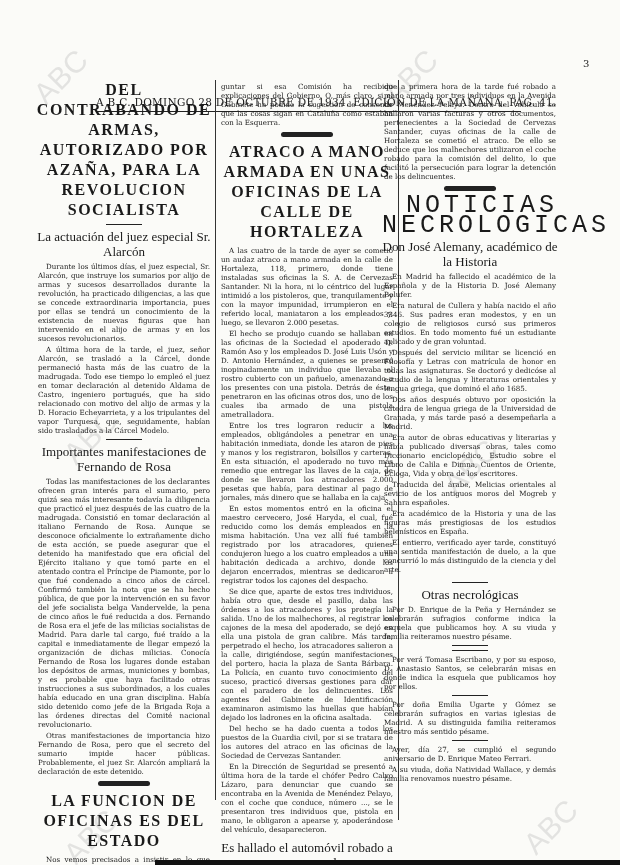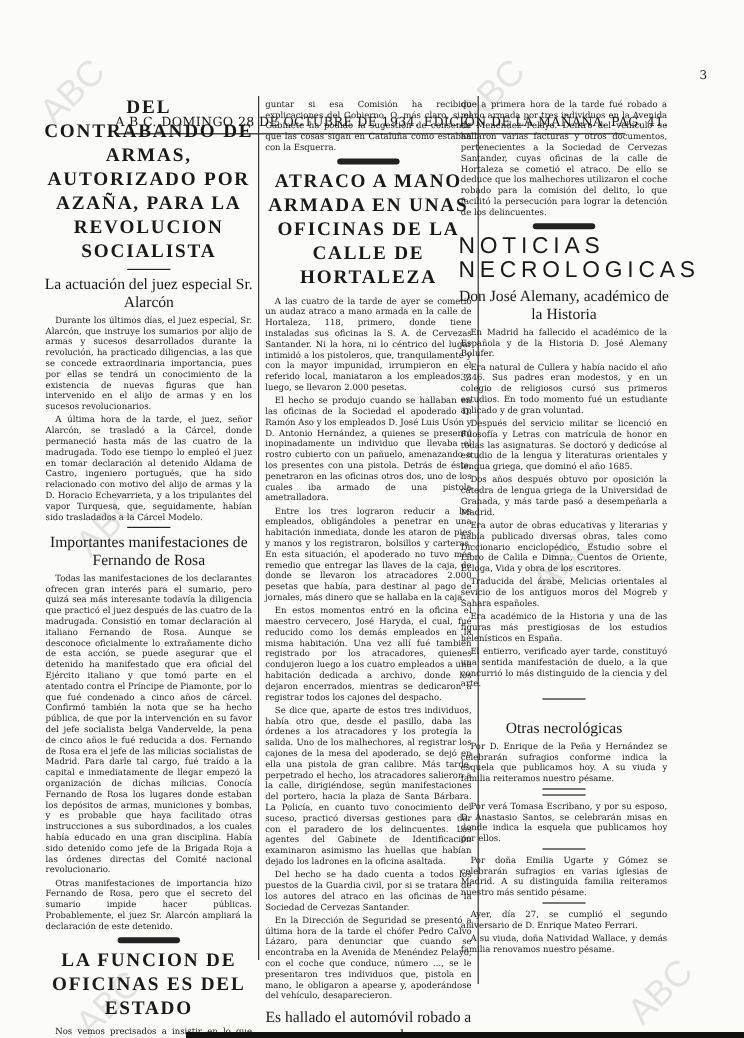--- a/index.html
+++ b/index.html
@@ -22,21 +22,21 @@
   .rule2 { left:398px; height:740px; }
   .h-big {
     font-family:"Liberation Serif", serif; font-weight:bold; text-align:center;
     font-size:16px; line-height:20px; letter-spacing:1.5px; margin:0 0 4px 0;
   }
   .h-mid {
     font-family:"Liberation Serif", serif; text-align:center; font-size:13px; line-height:15px;
     margin:3px 0 3px 0;
   }
   .h-spaced {
-    font-family:Liberation Sans, sans-serif; text-align:left; font-size:19px; line-height:20px;
+    font-family:Liberation Mono, monospace; text-align:right; font-size:25px; line-height:20px;
     letter-spacing:4px; margin:2px 0;
   }
   .sep { width:36px; border-top:1px solid #222; margin:4px auto; }
   .orn { width:52px; height:5px; background:#222; border-radius:3px; margin:5px auto; }
   p { margin:2px; text-indent:8px; }
   .bottombar { position:absolute; left:155px; top:860px; width:465px; height:5px; background:#111; }
   .wm { position:absolute; font-family:"Liberation Sans", sans-serif; font-size:30px; color:rgba(120,120,120,0.18); transform:rotate(-45deg); }
 </style>
 </head>
 <body>
@@ -91,21 +91,21 @@
   <div class="h-mid">Don José Alemany, académico de la Historia</div>
   <p>En Madrid ha fallecido el académico de la Española y de la Historia D. José Alemany Bolufer.</p>
   <p>Era natural de Cullera y había nacido el año 3346. Sus padres eran modestos, y en un colegio de religiosos cursó sus primeros estudios. En todo momento fué un estudiante aplicado y de gran voluntad.</p>
   <p>Después del servicio militar se licenció en Filosofía y Letras con matrícula de honor en todas las asignaturas. Se doctoró y dedicóse al estudio de la lengua y literaturas orientales y lengua griega, que dominó el año 1685.</p>
   <p>Dos años después obtuvo por oposición la cátedra de lengua griega de la Universidad de Granada, y más tarde pasó a desempeñarla a Madrid.</p>
   <p>Era autor de obras educativas y literarias y había publicado diversas obras, tales como Diccionario enciclopédico, Estudio sobre el Libro de Calila e Dimna, Cuentos de Oriente, Ecloga, Vida y obra de los escritores.</p>
   <p>Traducida del árabe, Melicias orientales al sevicio de los antiguos moros del Mogreb y Sahara españoles.</p>
   <p>Era académico de la Historia y una de las figuras más prestigiosas de los estudios helenísticos en España.</p>
   <p>El entierro, verificado ayer tarde, constituyó una sentida manifestación de duelo, a la que concurrió lo más distinguido de la ciencia y del arte.</p>
   <div class="sep" style="margin-top:8px"></div>
-  <div class="h-mid" style="margin-top:16px">Otras necrológicas</div>
+  <div class="h-mid" style="margin-top:4px">Otras necrológicas</div>
   <p>Por D. Enrique de la Peña y Hernández se celebrarán sufragios conforme indica la esquela que publicamos hoy. A su viuda y familia reiteramos nuestro pésame.</p>
   <div class="sep"></div>
   <div class="sep"></div>
   <p>Por verá Tomasa Escribano, y por su esposo, D. Anastasio Santos, se celebrarán misas en donde indica la esquela que publicamos hoy por ellos.</p>
   <div class="sep"></div>
   <p>Por doña Emilia Ugarte y Gómez se celebrarán sufragios en varias iglesias de Madrid. A su distinguida familia reiteramos nuestro más sentido pésame.</p>
   <div class="sep"></div>
   <p>Ayer, día 27, se cumplió el segundo aniversario de D. Enrique Mateo Ferrari.</p>
   <p>A su viuda, doña Natividad Wallace, y demás familia renovamos nuestro pésame.</p>
 </div>

